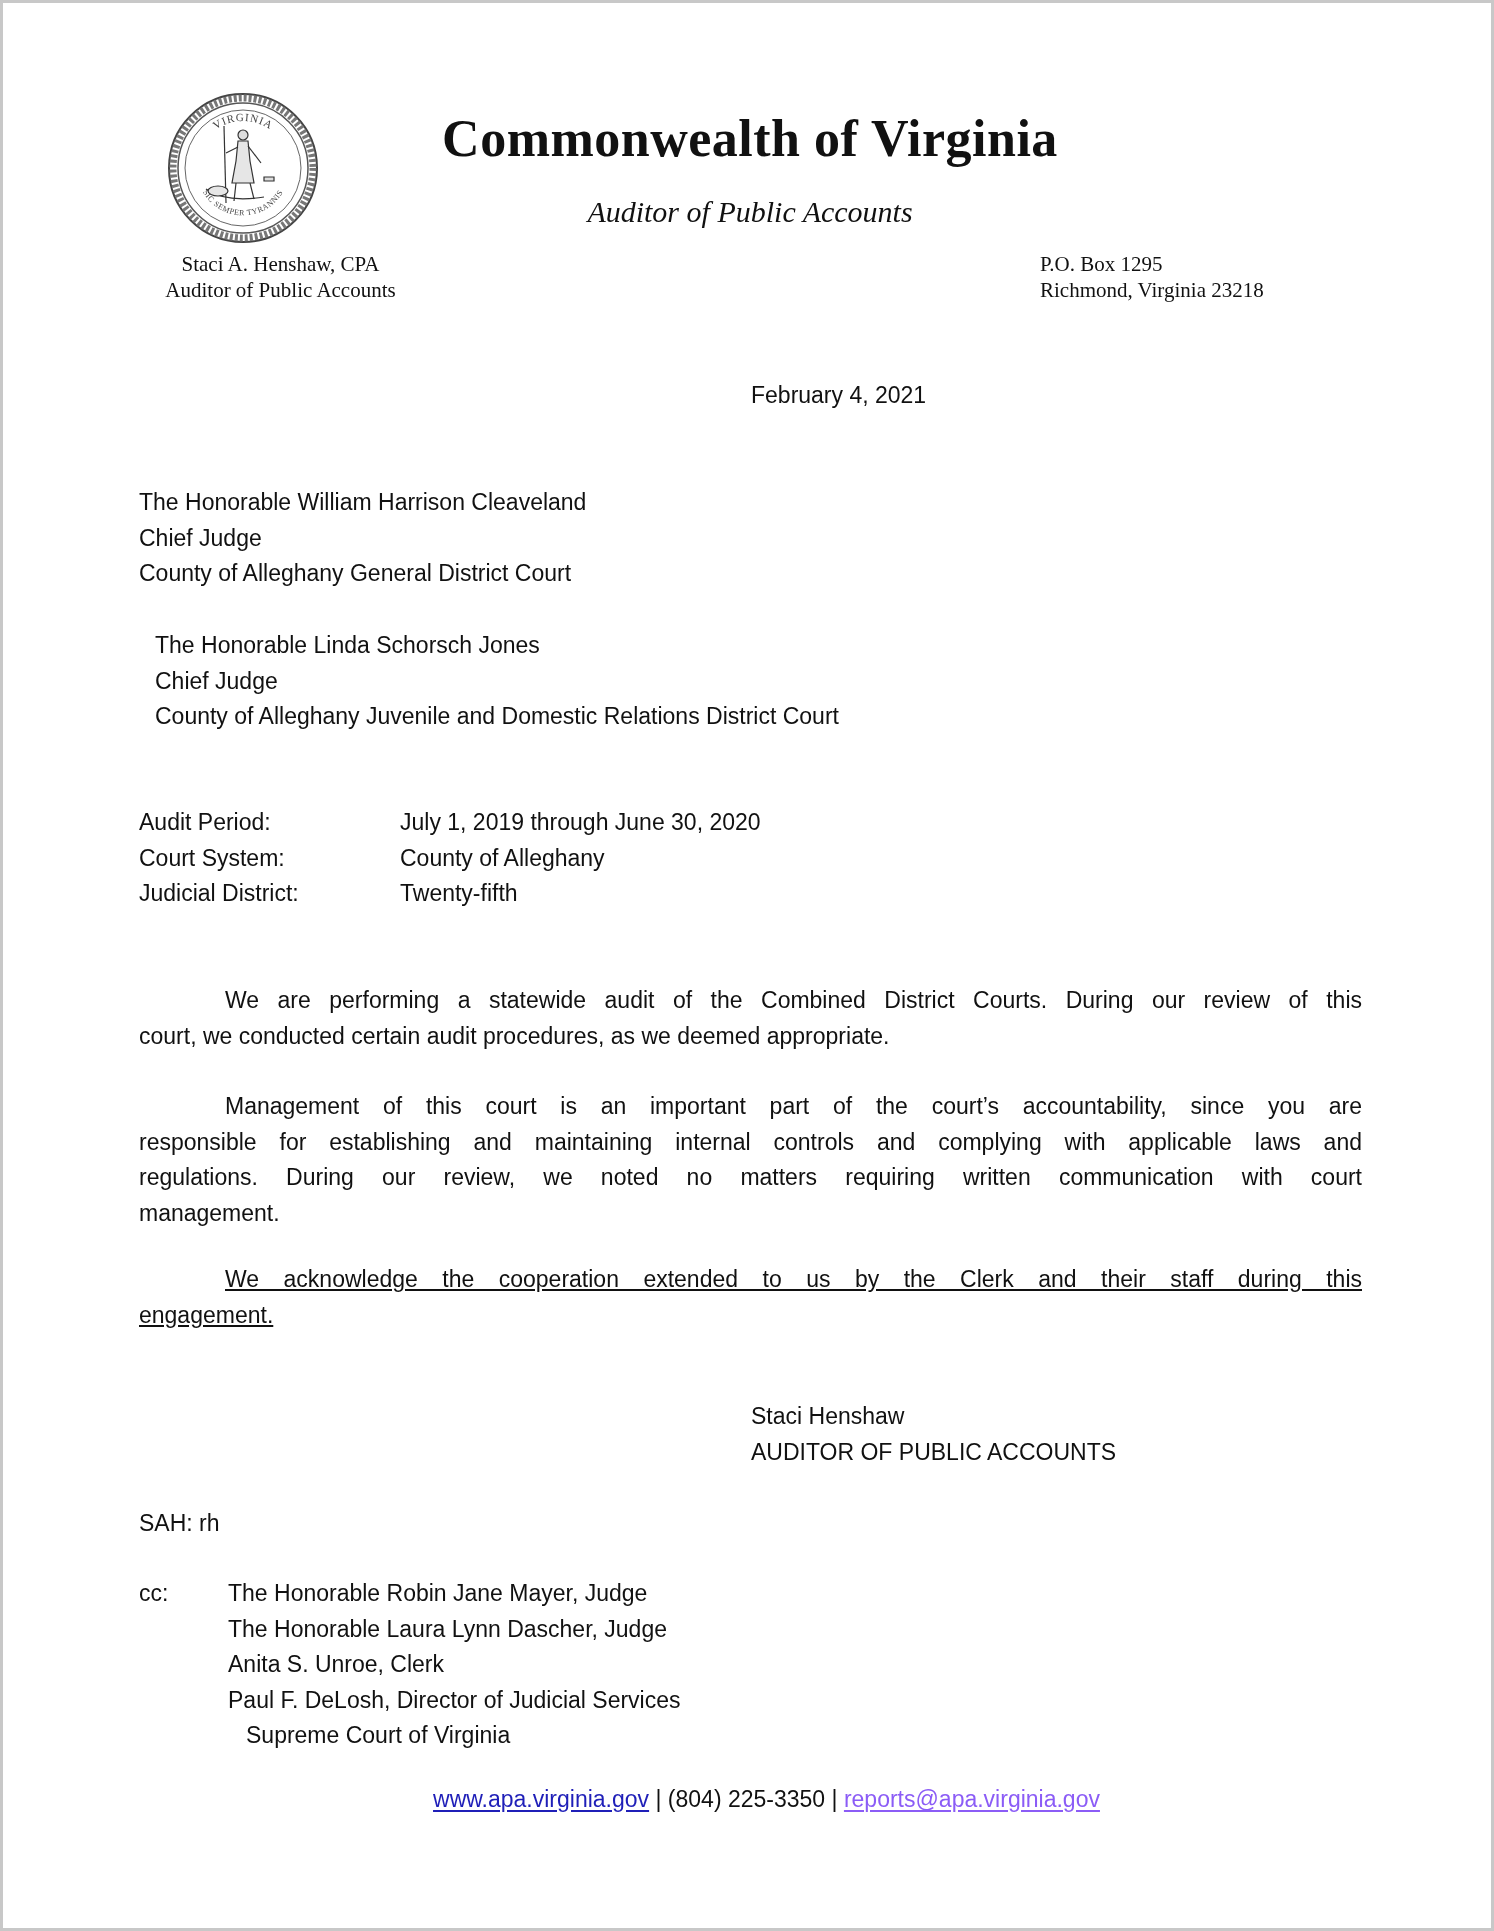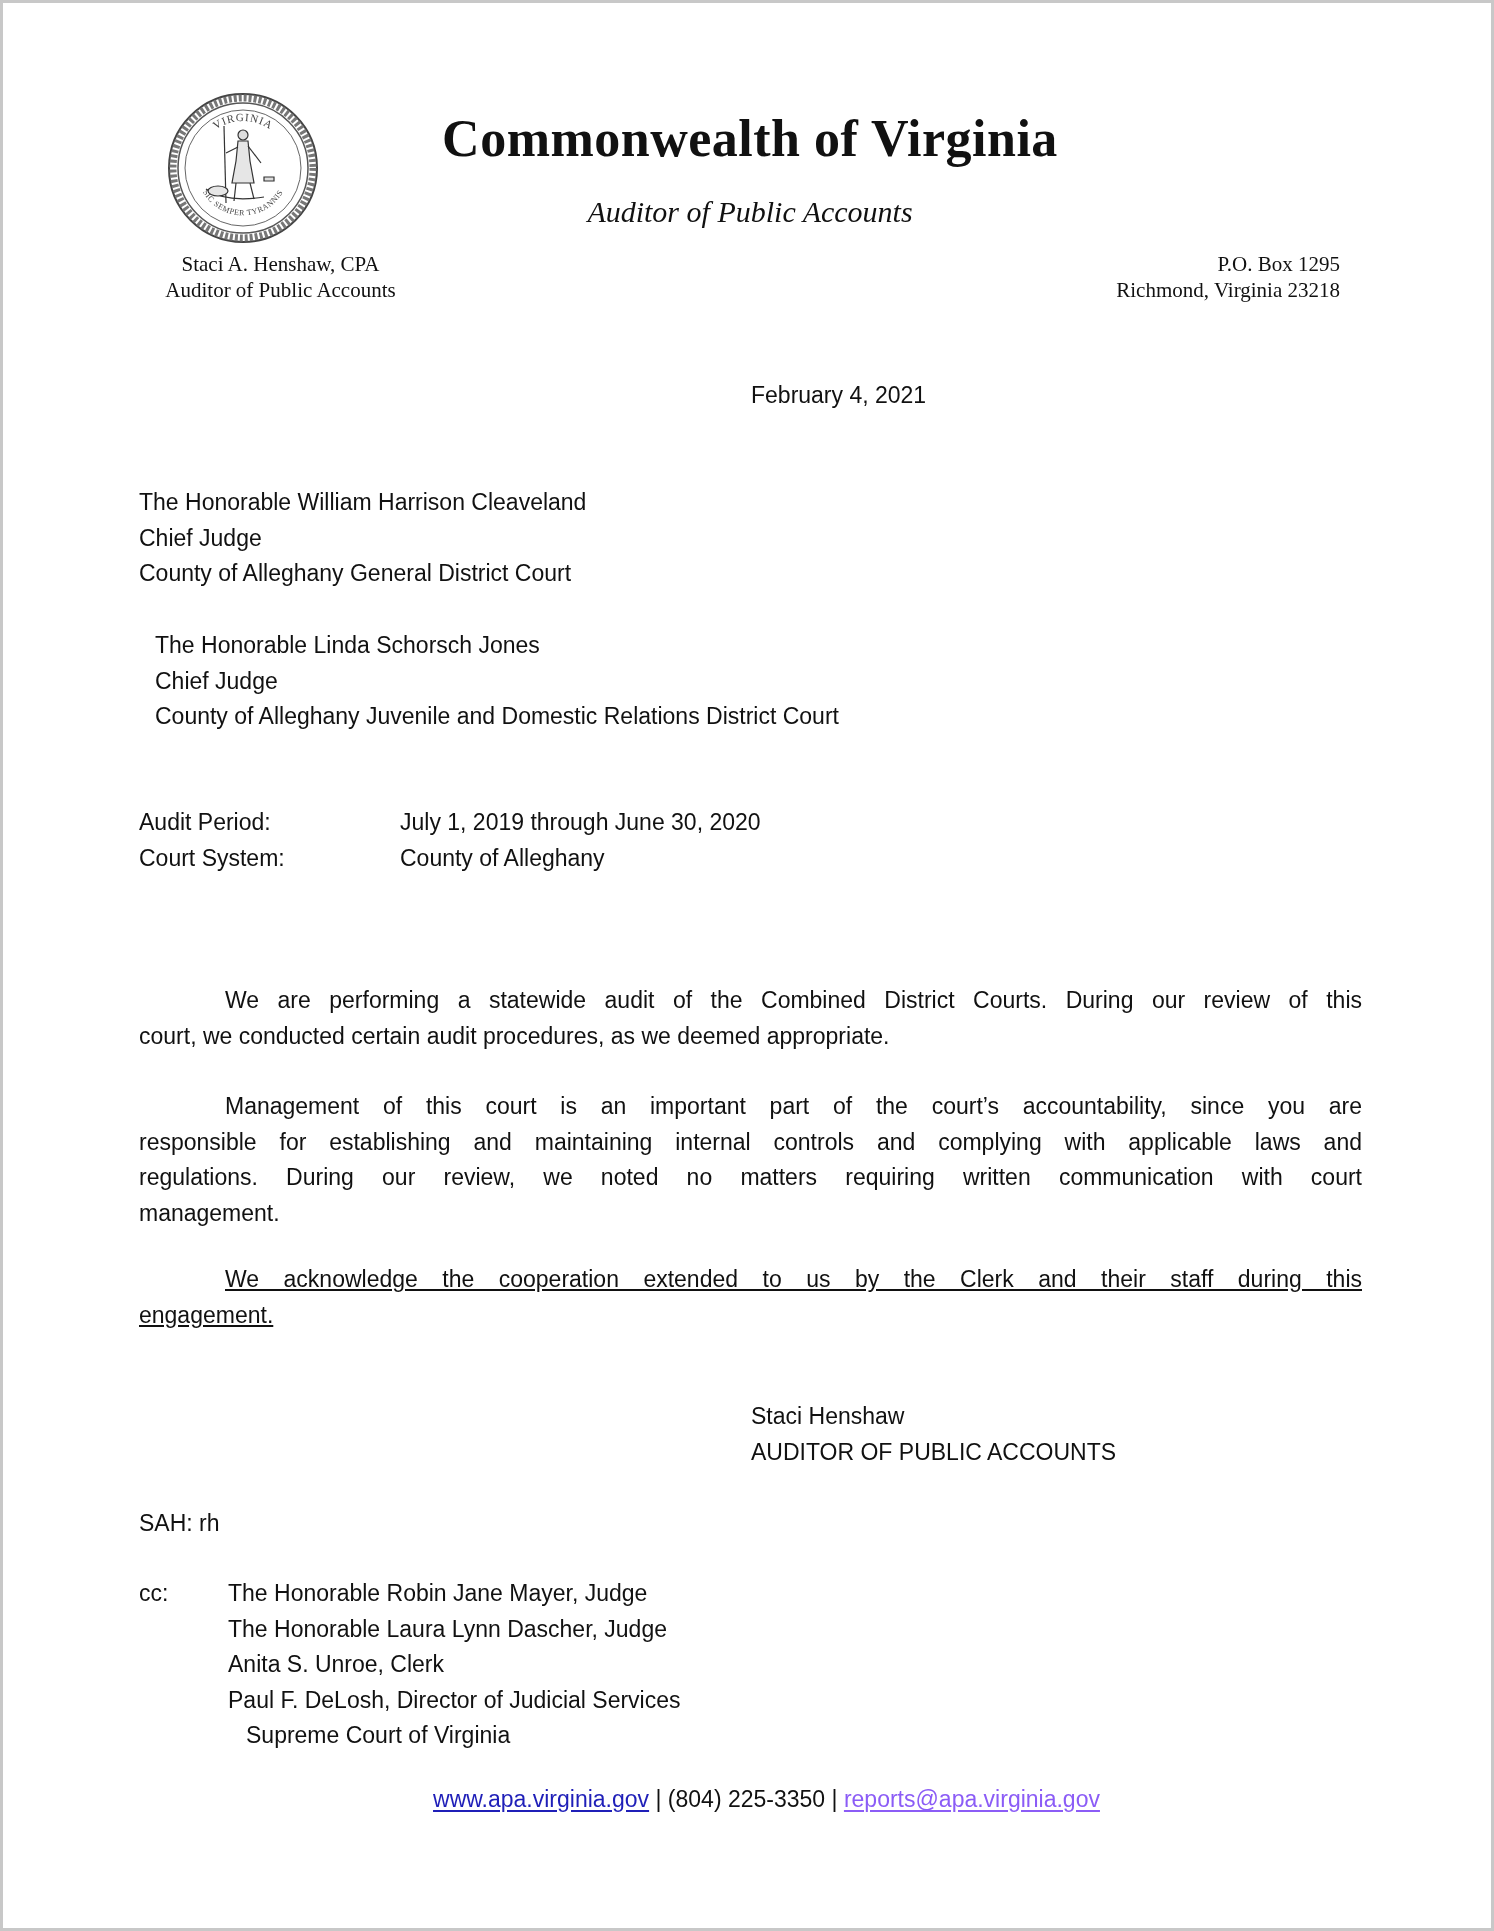--- a/index.html
+++ b/index.html
@@ -16,21 +16,21 @@
   .seal { left: 163px; top: 88px; width: 154px; height: 154px; }
   .title {
     left: 0; width: 1494px; top: 106px; text-align: center;
     font-size: 52px; line-height: 60px; font-weight: bold; letter-spacing: 0.5px;
   }
   .subtitle {
     left: 0; width: 1494px; top: 192px; text-align: center;
     font-size: 30px; line-height: 34px; font-style: italic;
   }
   .lh-left { left: 120px; width: 315px; top: 248px; text-align: center; font-size: 21px; line-height: 26px; }
-  .lh-right { left: 1037px; width: 300px; top: 248px; text-align: right; font-size: 21px; line-height: 26px; }
+  .lh-right { left: 1037px; width: 300px; top: 248px; text-align: left; font-size: 21px; line-height: 26px; }
   .lh-line { display: block; white-space: nowrap; }
 
   
   .body-text { font-size: 23px; line-height: 35.5px; }
   .line { display: block; white-space: nowrap; height: 35.5px; }
   .date { left: 748px; top: 375px; }
   .addr1 { left: 136px; top: 482px; }
   .addr2 { left: 136px; top: 625px; margin-left: 16px; }
   .audit { left: 136px; top: 802px; width: 900px; }
   .audit-row { display: flex; height: 35.5px; }
@@ -118,20 +118,24 @@
 
   <div class="abs sans body-text audit">
     <div class="audit-row">
       <span class="audit-label">Audit Period:</span>
       <span class="audit-value">July 1, 2019 through June 30, 2020</span>
     </div>
     <div class="audit-row">
       <span class="audit-label">Court System:</span>
       <span class="audit-value">County of Alleghany</span>
     </div>
+    <div class="audit-row">
+      <span class="audit-label">Judicial District:</span>
+      <span class="audit-value">Twenty-fifth</span>
+    </div>
   </div>
 
   <div class="abs sans body-text para p1">
     <span class="line justify first">We are performing a statewide audit of the Combined District Courts.  During our review of this</span>
     <span class="line">court, we conducted certain audit procedures, as we deemed appropriate.</span>
   </div>
   <div class="abs sans body-text para p2">
     <span class="line justify first">Management of this court is an important part of the court’s accountability, since you are</span>
     <span class="line justify">responsible for establishing and maintaining internal controls and complying with applicable laws and</span>
     <span class="line justify">regulations.  During our review, we noted no matters requiring written communication with court</span>

